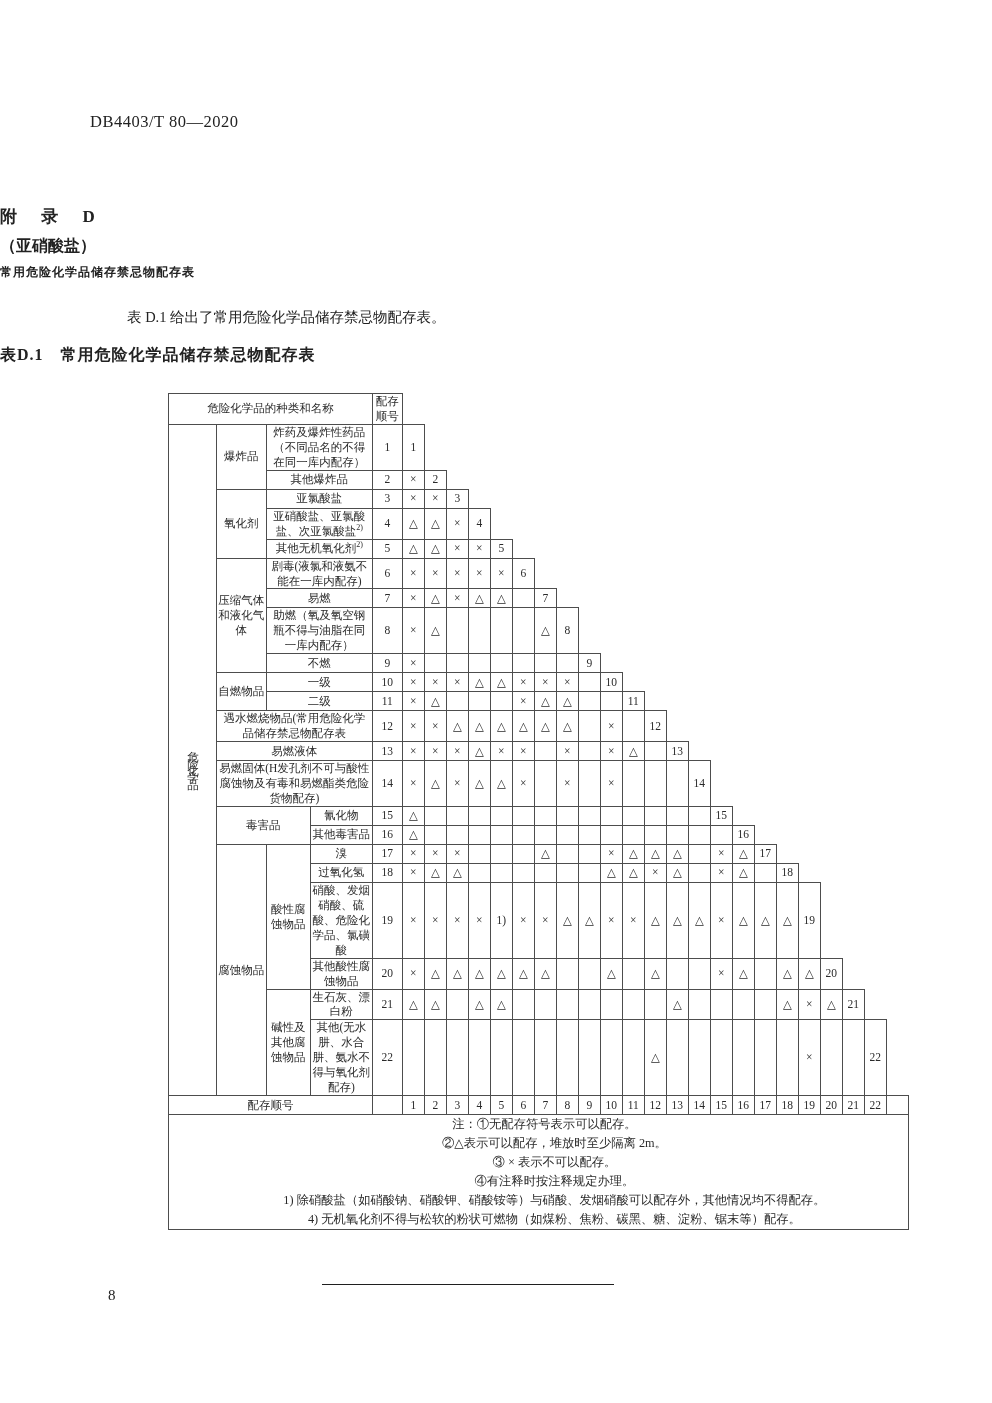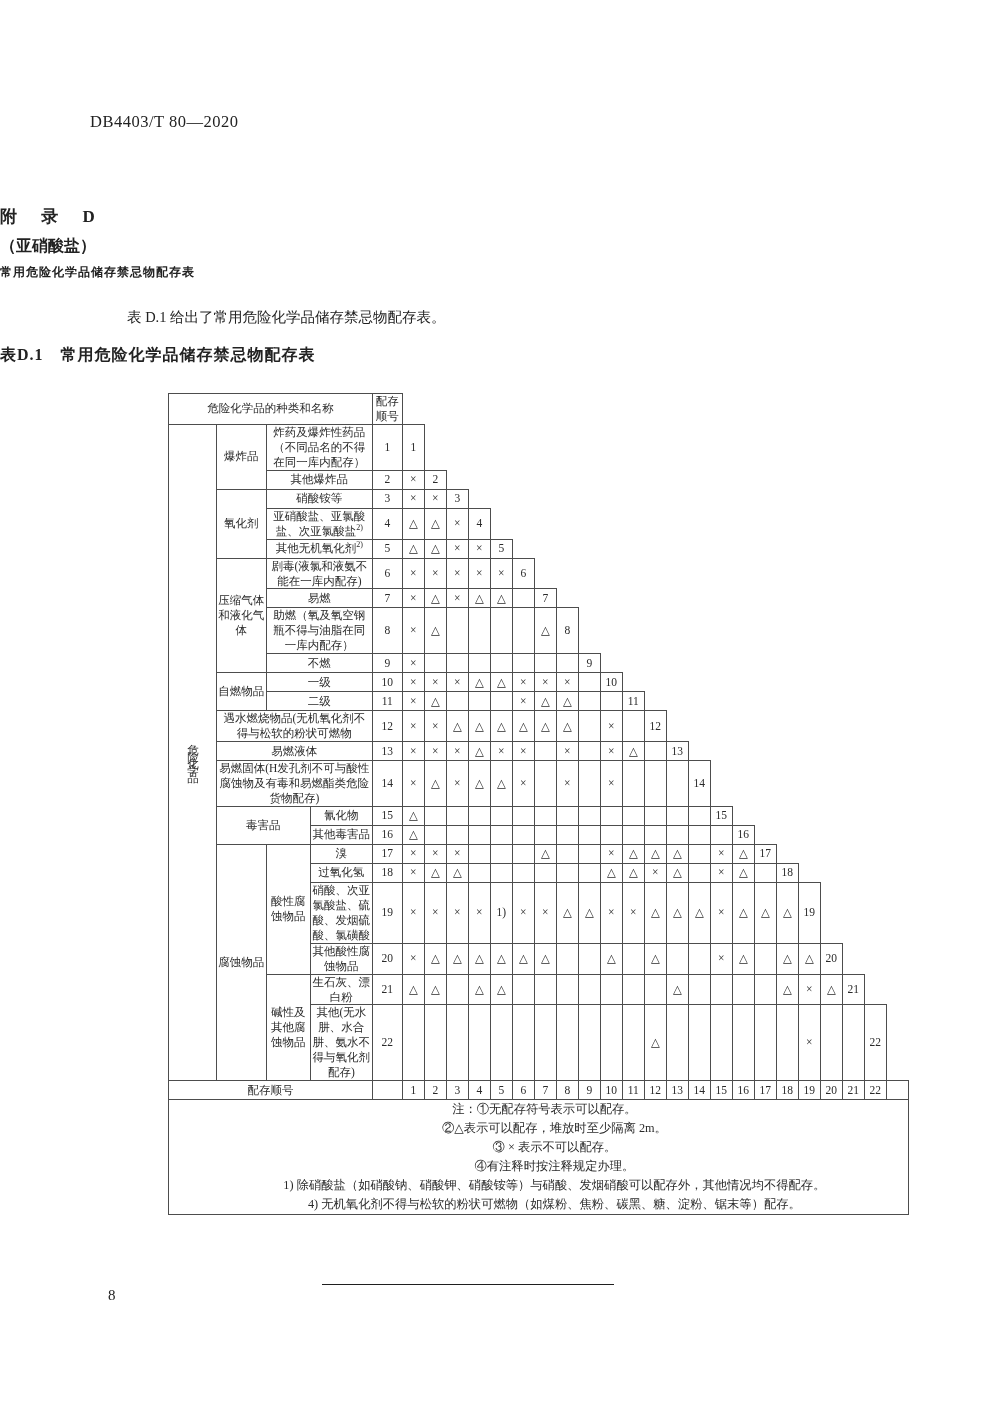--- a/index.html
+++ b/index.html
@@ -100,21 +100,21 @@
             <td class="diag">1</td>
           </tr>
           <tr>
             <td colspan="2" class="lbl">其他爆炸品</td>
             <td class="numcol">2</td>
             <td class="sym">×</td>
             <td class="diag">2</td>
           </tr>
           <tr>
             <td rowspan="3" class="grp">氧化剂</td>
-            <td colspan="2" class="lbl">硝酸铵等</td>
+            <td colspan="2" class="lbl">亚氯酸盐</td>
             <td class="numcol">3</td>
             <td class="sym">×</td>
             <td class="sym">×</td>
             <td class="diag">3</td>
           </tr>
           <tr>
             <td colspan="2" class="lbl">亚硝酸盐、亚氯酸盐、次亚氯酸盐<sup>2)</sup></td>
             <td class="numcol">4</td>
             <td class="sym">△</td>
             <td class="sym">△</td>
@@ -201,21 +201,21 @@
             <td class="sym"></td>
             <td class="sym"></td>
             <td class="sym">×</td>
             <td class="sym">△</td>
             <td class="sym">△</td>
             <td class="sym"></td>
             <td class="sym"></td>
             <td class="diag">11</td>
           </tr>
           <tr>
-            <td colspan="3" class="lbl">遇水燃烧物品(无机氧化剂不得与松软的粉状可燃物</td>
+            <td colspan="3" class="lbl">遇水燃烧物品(常用危险化学品储存禁忌物配存表</td>
             <td class="numcol">12</td>
             <td class="sym">×</td>
             <td class="sym">×</td>
             <td class="sym">△</td>
             <td class="sym">△</td>
             <td class="sym">△</td>
             <td class="sym">△</td>
             <td class="sym">△</td>
             <td class="sym">△</td>
             <td class="sym"></td>
@@ -337,21 +337,21 @@
             <td class="sym">△</td>
             <td class="sym">×</td>
             <td class="sym">△</td>
             <td class="sym"></td>
             <td class="sym">×</td>
             <td class="sym">△</td>
             <td class="sym"></td>
             <td class="diag">18</td>
           </tr>
           <tr>
-            <td colspan="1" class="lbl">硝酸、次亚氯酸盐、硫酸、发烟硫酸、氯磺酸</td>
+            <td colspan="1" class="lbl">硝酸、发烟硝酸、硫酸、危险化学品、氯磺酸</td>
             <td class="numcol">19</td>
             <td class="sym">×</td>
             <td class="sym">×</td>
             <td class="sym">×</td>
             <td class="sym">×</td>
             <td class="sym">1)</td>
             <td class="sym">×</td>
             <td class="sym">×</td>
             <td class="sym">△</td>
             <td class="sym">△</td>

